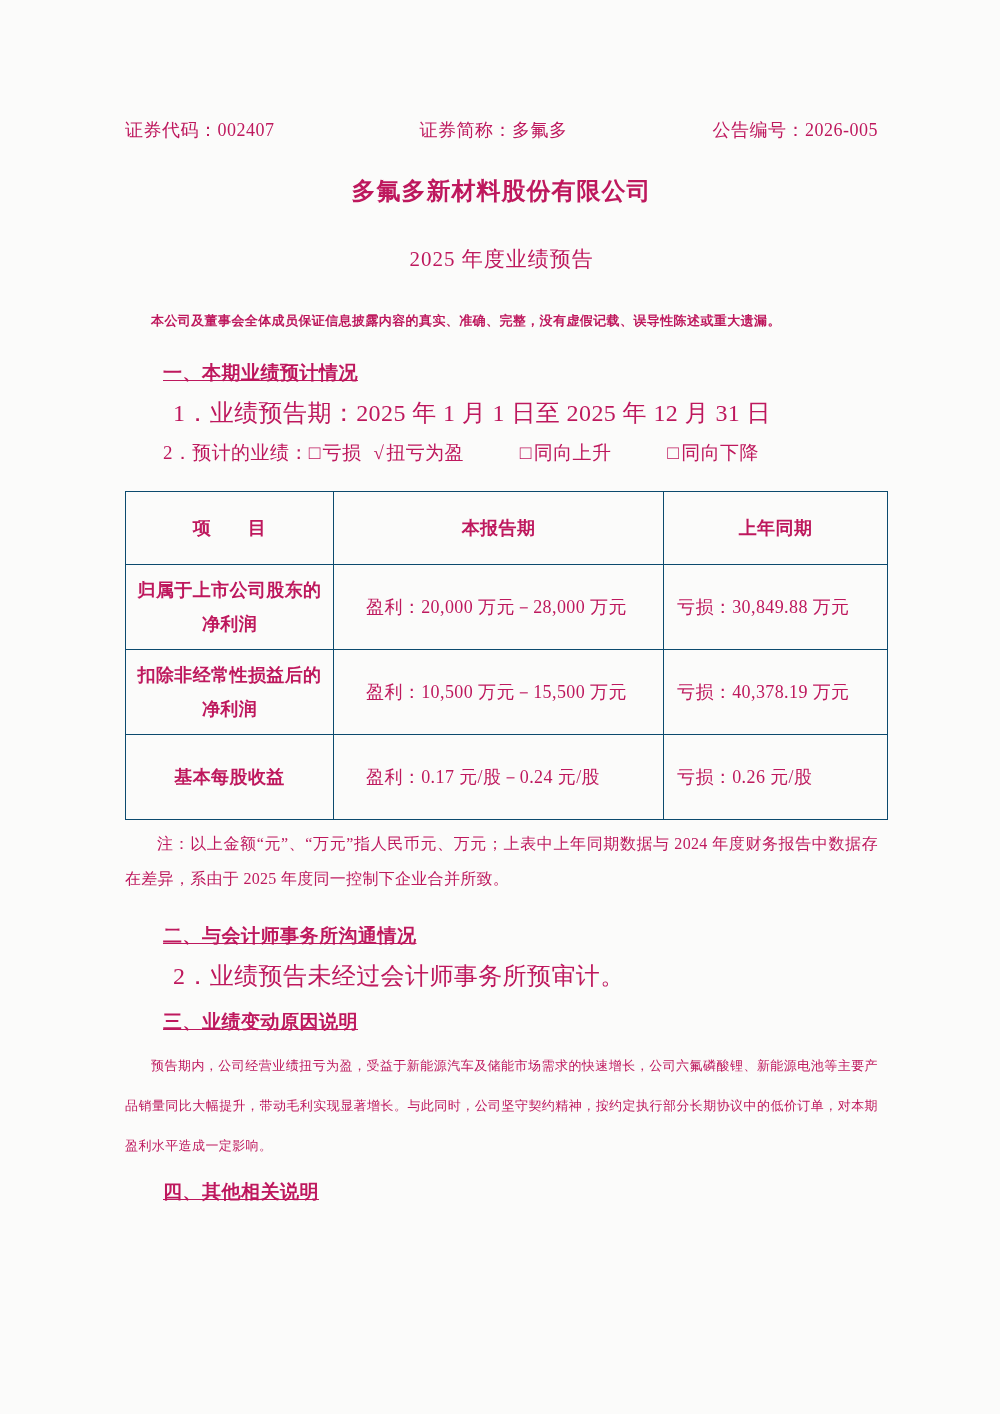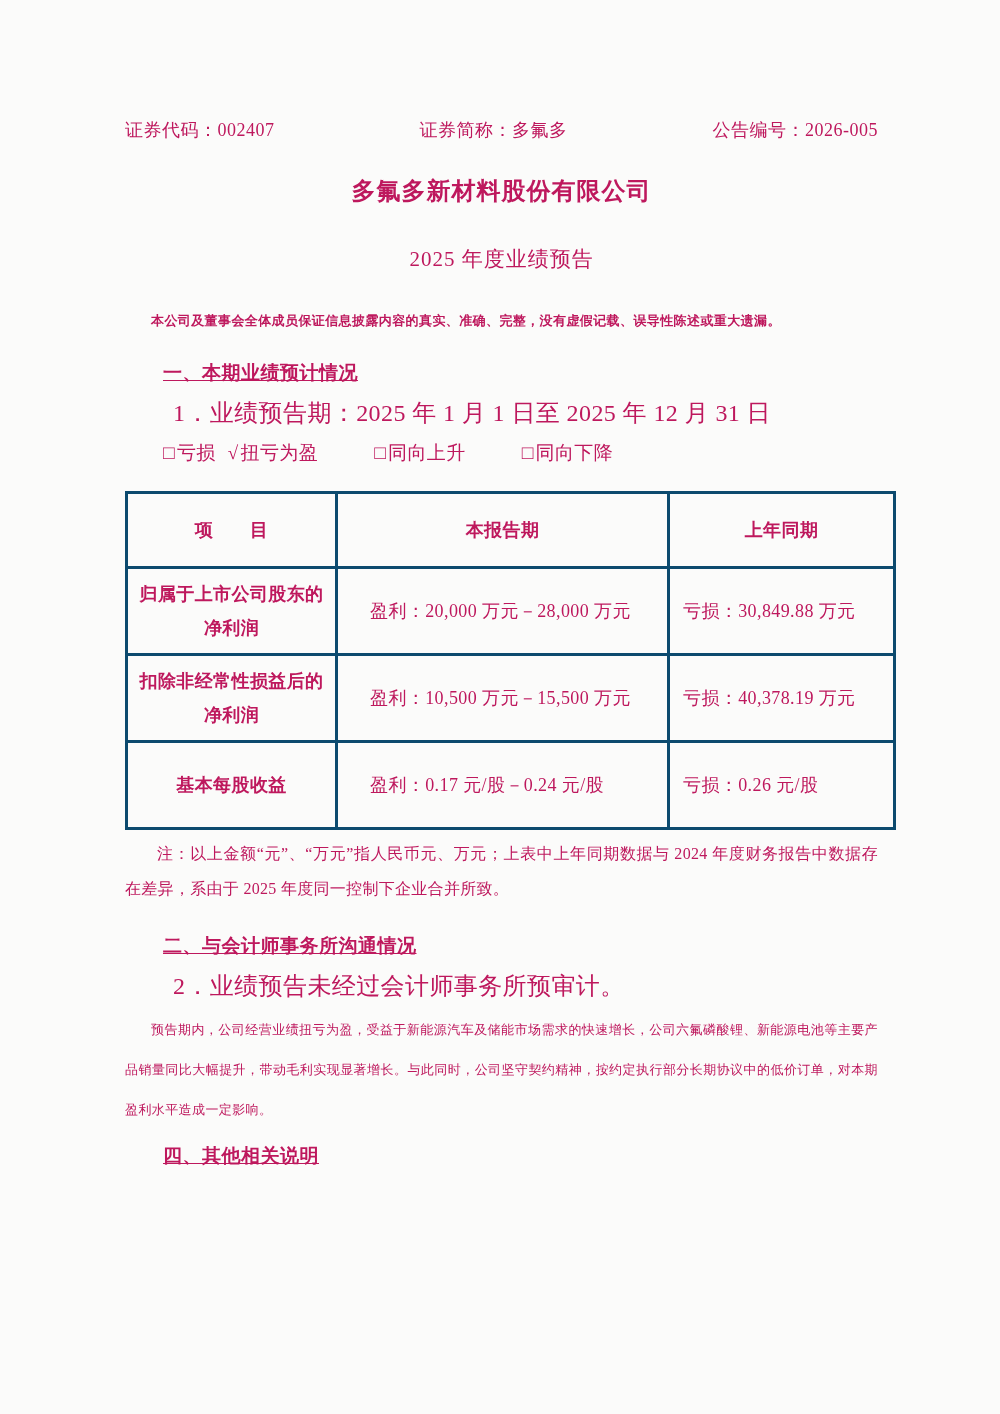--- a/index.html
+++ b/index.html
@@ -50,21 +50,21 @@
   .option{margin-right:0;}
   .opt-gap1{margin-left:12px;text-align:right;}
   .opt-gap{margin-left:56px;}
   .opt-sym{margin-right:2px;}
   
   .ftable{
     width:753px;border-collapse:collapse;margin-top:18px;
     table-layout:fixed;
   }
   .ftable td{
-    border:3px solid #0c4a6e;
+    border:1px solid #0c4a6e;
     font-size:18px;letter-spacing:0.4px;
     vertical-align:middle;
   }
   .ftable .col1{width:205px;}
   .ftable .col2{width:327px;}
   .ftable .col3{width:221px;}
   .ftable tr.hrow td{height:70px;text-align:center;font-weight:bold;}
   .ftable tr.drow td{height:72px;}
   .ftable tr.drow td.c1{text-align:center;font-weight:bold;padding:6px 8px;line-height:34px;}
   .ftable tr.drow td.c2{padding-left:32px;}
@@ -92,20 +92,21 @@
   <div class="title">多氟多新材料股份有限公司</div>
   <div class="subtitle">2025 年度业绩预告</div>
 
   <div class="para disclaimer">本公司及董事会全体成员保证信息披露内容的真实、准确、完整，没有虚假记载、误导性陈述或重大遗漏。</div>
 
   <div class="sec-heading h1">一、本期业绩预计情况</div>
 
   <div class="line-item">1．业绩预告期：2025 年 1 月 1 日至 2025 年 12 月 31 日</div>
 
   <div class="options-line">
+    <span>2．预计的业绩：</span>
     <span class="option"><span class="opt-sym">□</span><span>亏损</span></span>
     <span class="option opt-gap1"><span class="opt-sym">√</span><span>扭亏为盈</span></span>
     <span class="option opt-gap"><span class="opt-sym">□</span><span>同向上升</span></span>
     <span class="option opt-gap"><span class="opt-sym">□</span><span>同向下降</span></span>
   </div>
 
   <table class="ftable">
     <tbody>
         <tr class="hrow">
       <td class="col1">项　　目</td>
@@ -128,17 +129,18 @@
       <td class="c3">亏损：0.26 元/股</td>
     </tr>
   </tbody>
     </table>
 
   <div class="note">注：以上金额“元”、“万元”指人民币元、万元；上表中上年同期数据与 2024 年度财务报告中数据存在差异，系由于 2025 年度同一控制下企业合并所致。</div>
 
   <div class="sec-heading h2">二、与会计师事务所沟通情况</div>
   <div class="line-item">2．业绩预告未经过会计师事务所预审计。</div>
 
+  <div class="sec-heading h3">三、业绩变动原因说明</div>
   <div class="para sp-before">预告期内，公司经营业绩扭亏为盈，受益于新能源汽车及储能市场需求的快速增长，公司六氟磷酸锂、新能源电池等主要产品销量同比大幅提升，带动毛利实现显著增长。与此同时，公司坚守契约精神，按约定执行部分长期协议中的低价订单，对本期盈利水平造成一定影响。</div>
 
   <div class="sec-heading h4">四、其他相关说明</div>
 
 </div>
 
 </body></html>

